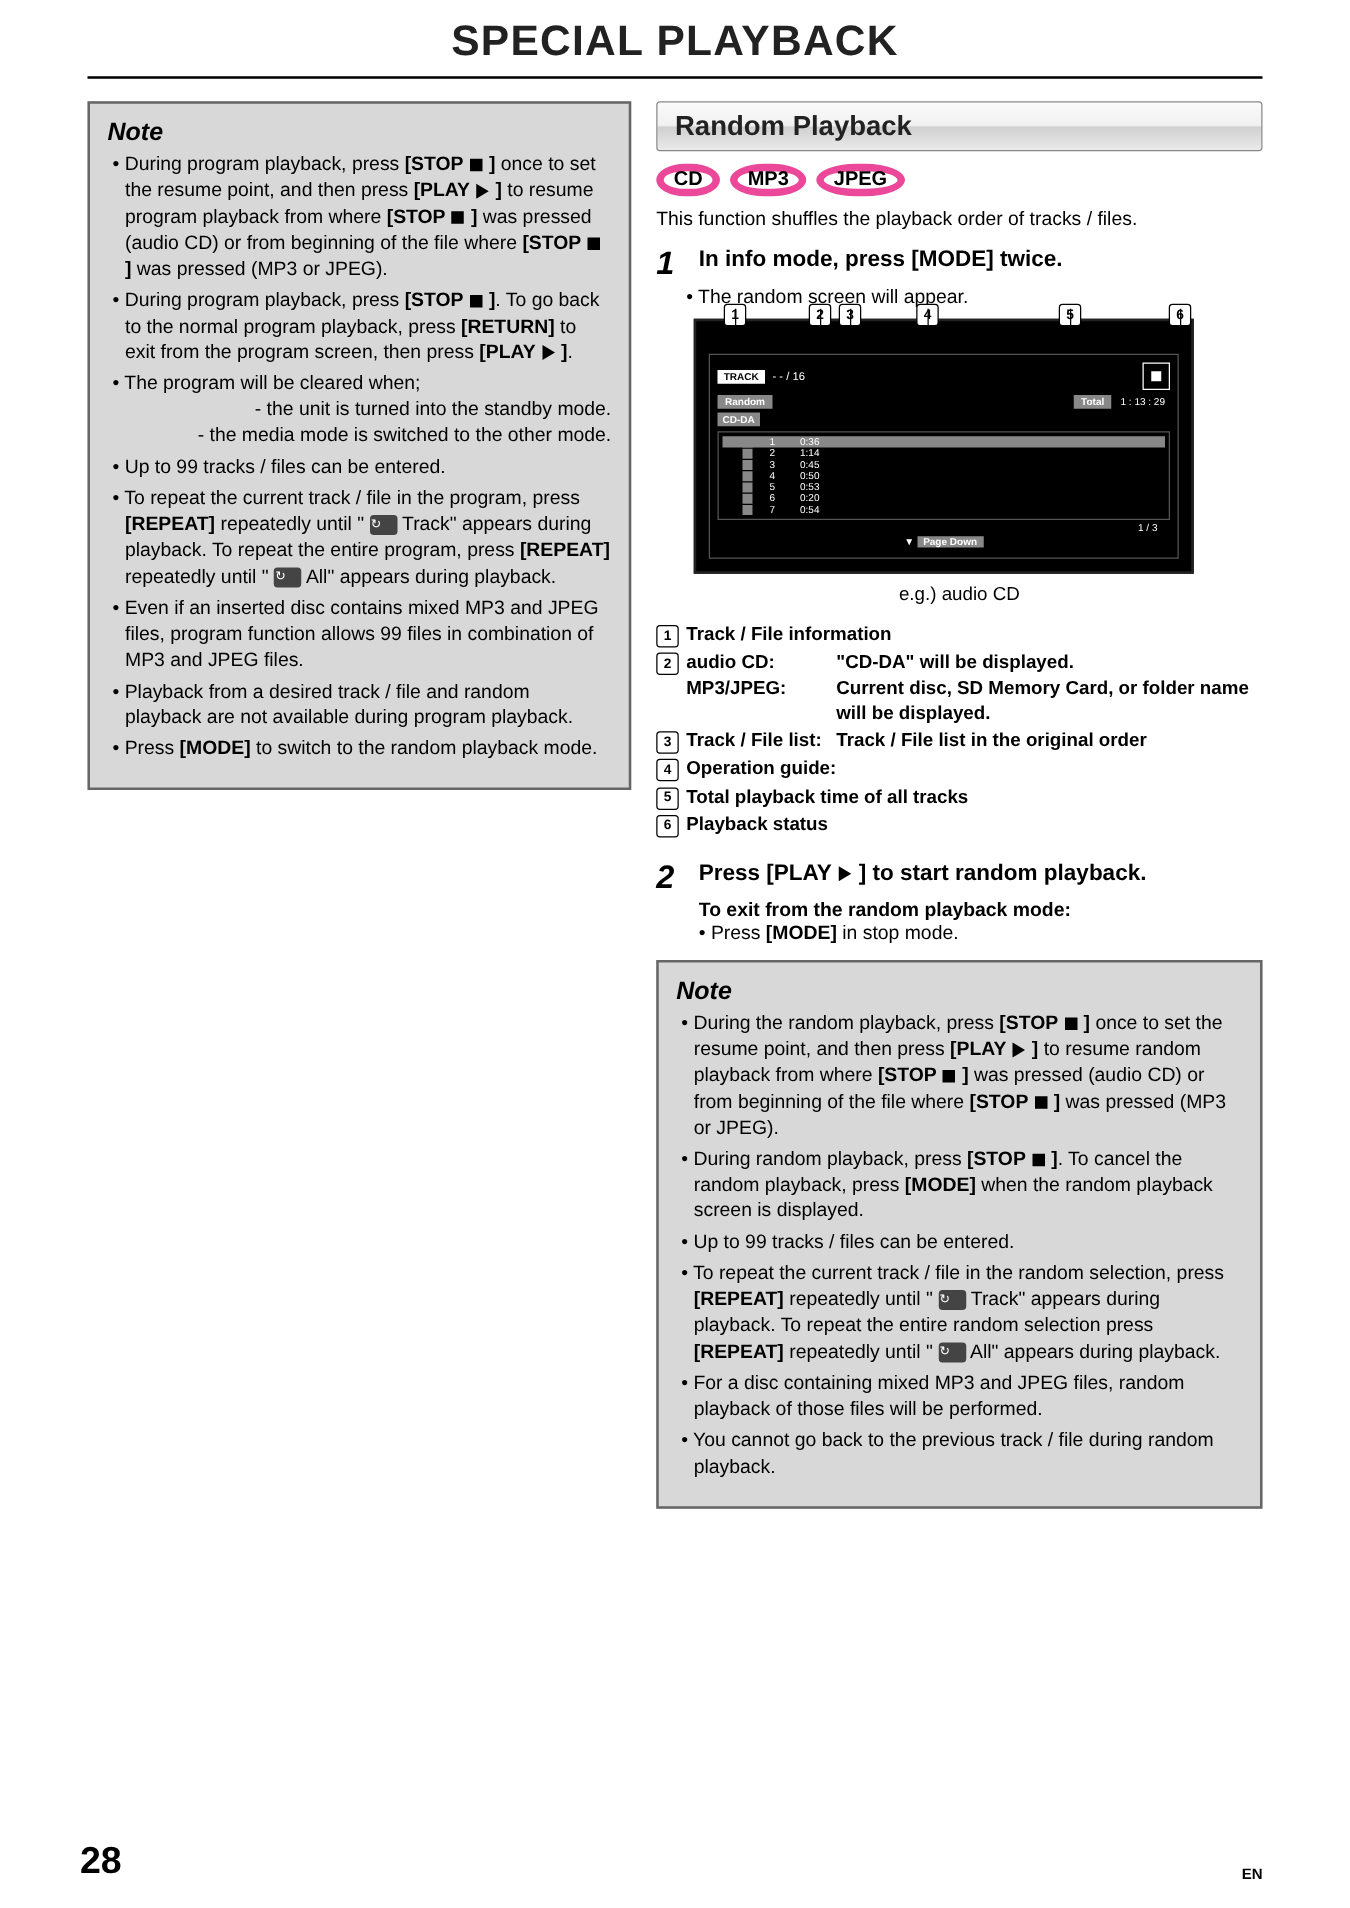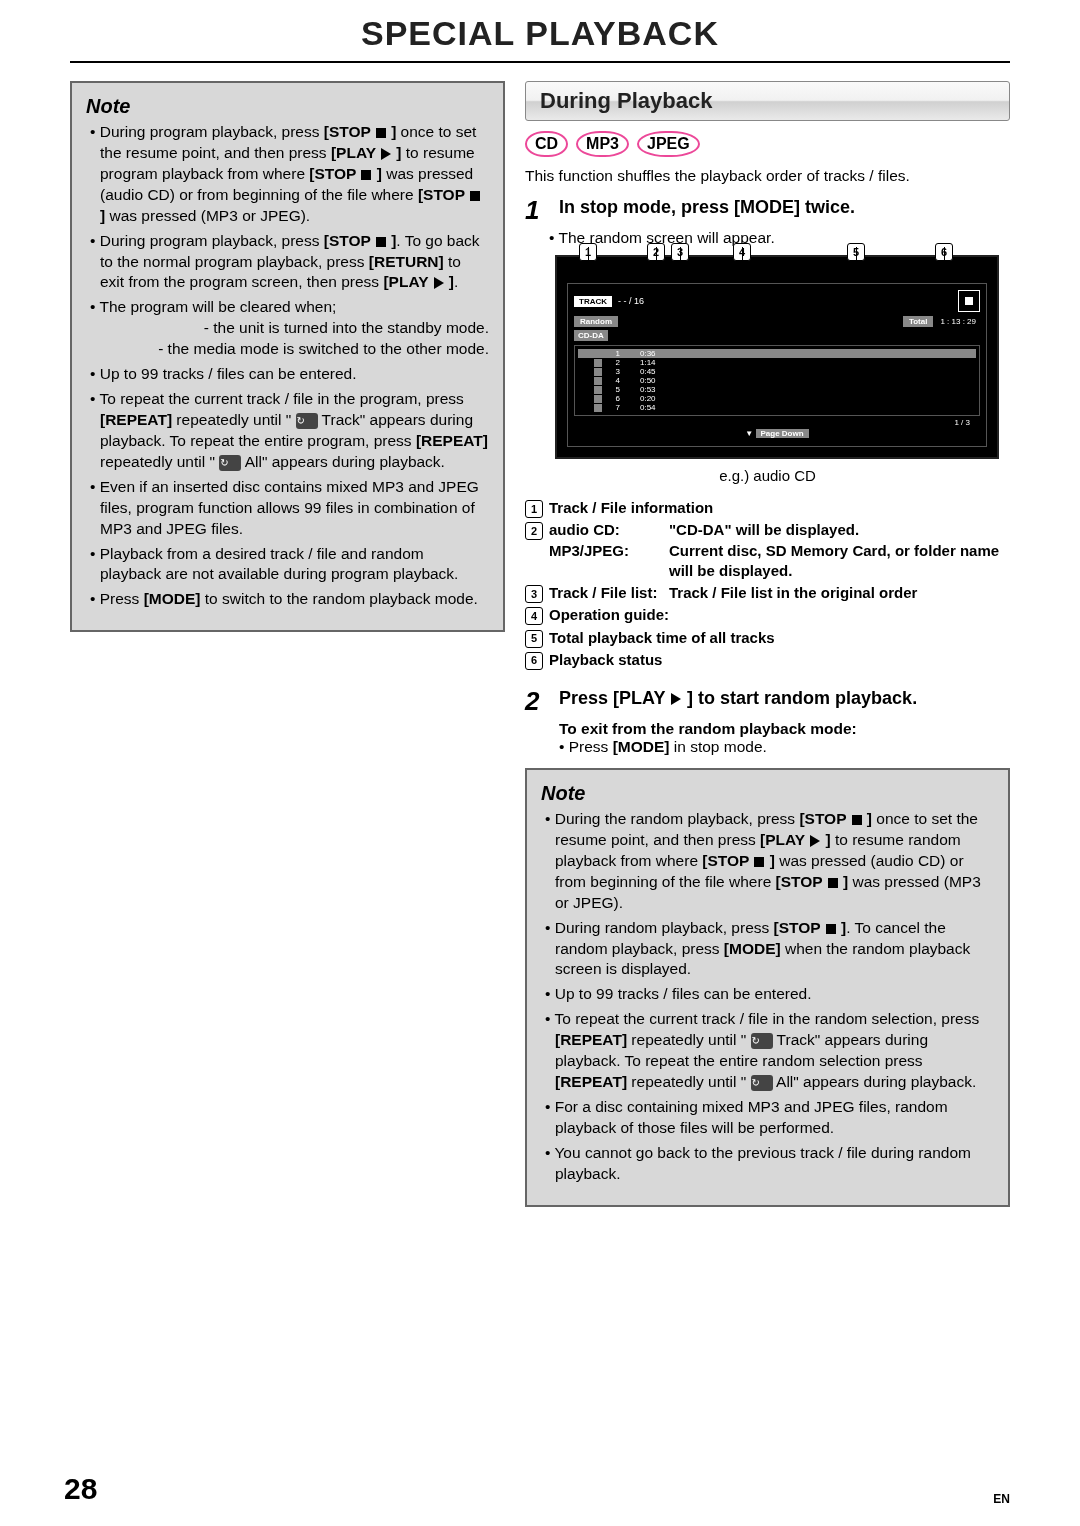--- a/index.html
+++ b/index.html
@@ -17,30 +17,30 @@
 .note-box > ul > li { padding-left: 14px; text-indent: -10px; margin-bottom: 4px; }
 .note-box .sub { padding-left: 14px; text-indent: -10px; text-align: right; }
 .bold { font-weight: bold; }
 
 .section-header {
   background: linear-gradient(to bottom, #fafafa 0%, #f1f1f1 48%, #d0d0d0 52%, #eaeaea 100%);
   border: 1px solid #888; border-radius: 3px;
   padding: 6px 14px; font-size: 22px; font-weight: bold; color: #222; margin-bottom: 10px;
 }
 .disc-icons { display: flex; gap: 8px; margin-bottom: 10px; }
-.disc-icon { border: 2px solid #ec4899; border-radius: 50% / 55%; height: 26px; padding: 0 8px; font-size: 16px; font-weight: 900; display: flex; align-items: center; justify-content: center; letter-spacing: 0px; }
+.disc-icon { border: 6px solid #ec4899; border-radius: 50% / 55%; height: 26px; padding: 0 8px; font-size: 16px; font-weight: 900; display: flex; align-items: center; justify-content: center; letter-spacing: 0px; }
 .intro { font-size: 15.5px; margin-bottom: 12px; }
 
 .step { display: flex; gap: 10px; margin-bottom: 6px; }
 .step-num { font-size: 26px; font-weight: 900; font-style: italic; width: 24px; line-height: 1; }
 .step-text { font-size: 18px; font-weight: bold; line-height: 1.2; }
 .step-sub { font-size: 15.5px; padding-left: 34px; text-indent: -10px; margin-bottom: 8px; }
 
 .screen-wrap { padding-left: 30px; margin-bottom: 8px; }
-.screen { background: #000; border: 2px solid #222; width: 444px; padding: 26px 10px 10px 10px; position: relative; color: #fff; font-size: 9px; }
+.screen { background: #000; border: 2px solid #222; width: 400px; padding: 26px 10px 10px 10px; position: relative; color: #fff; font-size: 9px; }
 .callouts { position: absolute; top: -14px; left: 0; right: 0; height: 20px; }
 .callout-label { position: absolute; border: 1.5px solid #000; border-radius: 3px; width: 18px; height: 18px; display: flex; align-items: center; justify-content: center; font-size: 11px; background: #fff; color: #000; font-weight: bold; }
 .callout-line { position: absolute; width: 1px; background: #000; top: 4px; height: 22px; }
 .screen-inner { border: 1px solid #555; padding: 6px; position: relative; }
 .screen-top { display: flex; align-items: center; justify-content: space-between; margin-bottom: 4px; }
 .track-info { display: flex; align-items: center; gap: 6px; }
 .track-box { background: #fff; color: #000; padding: 1px 5px; font-weight: bold; font-size: 8px; }
 .status-box { border: 1.5px solid #fff; width: 22px; height: 22px; display:flex; align-items:center; justify-content:center; }
 .stop-sq { width: 8px; height: 8px; background: #fff; }
 .mode-row { display: flex; gap: 3px; margin-bottom: 3px; align-items: center; }
@@ -93,31 +93,31 @@
             <li>• The program will be cleared when;<div class="sub">- the unit is turned into the standby mode.</div><div class="sub">- the media mode is switched to the other mode.</div></li>
             <li>• Up to 99 tracks / files can be entered.</li>
             <li><span>• To repeat the current track / file in the program, press </span><span class="bold">[REPEAT]</span><span> repeatedly until " </span><span class="repeat-icon">↻</span><span> Track" appears during playback. To repeat the entire program, press </span><span class="bold">[REPEAT]</span><span> repeatedly until " </span><span class="repeat-icon">↻</span><span> All" appears during playback.</span></li>
             <li>• Even if an inserted disc contains mixed MP3 and JPEG files, program function allows 99 files in combination of MP3 and JPEG files.</li>
             <li>• Playback from a desired track / file and random playback are not available during program playback.</li>
             <li><span>• Press </span><span class="bold">[MODE]</span><span> to switch to the random playback mode.</span></li>
           </ul>
       </div>
     </div>
     <div class="col-right">
-      <div class="section-header">During Playback</div>
+      <div class="section-header">Random Playback</div>
       <div class="disc-icons" id="disc-icons">
           <div class="disc-icon">CD</div>
           <div class="disc-icon">MP3</div>
           <div class="disc-icon">JPEG</div>
         </div>
       <div class="intro">This function shuffles the playback order of tracks / files.</div>
 
       <div class="step">
         <div class="step-num">1</div>
-        <div class="step-text">In stop mode, press [MODE] twice.</div>
+        <div class="step-text">In info mode, press [MODE] twice.</div>
       </div>
       <div class="step-sub">• The random screen will appear.</div>
 
       <div class="screen-wrap">
         <div class="screen">
           <div class="callouts" id="callouts">
               <div class="callout-label" style="left: 22px;">1</div>
               <div class="callout-line" style="left: 31px;"></div>
               <div class="callout-label" style="left: 90px;">2</div>
               <div class="callout-line" style="left: 99px;"></div>

